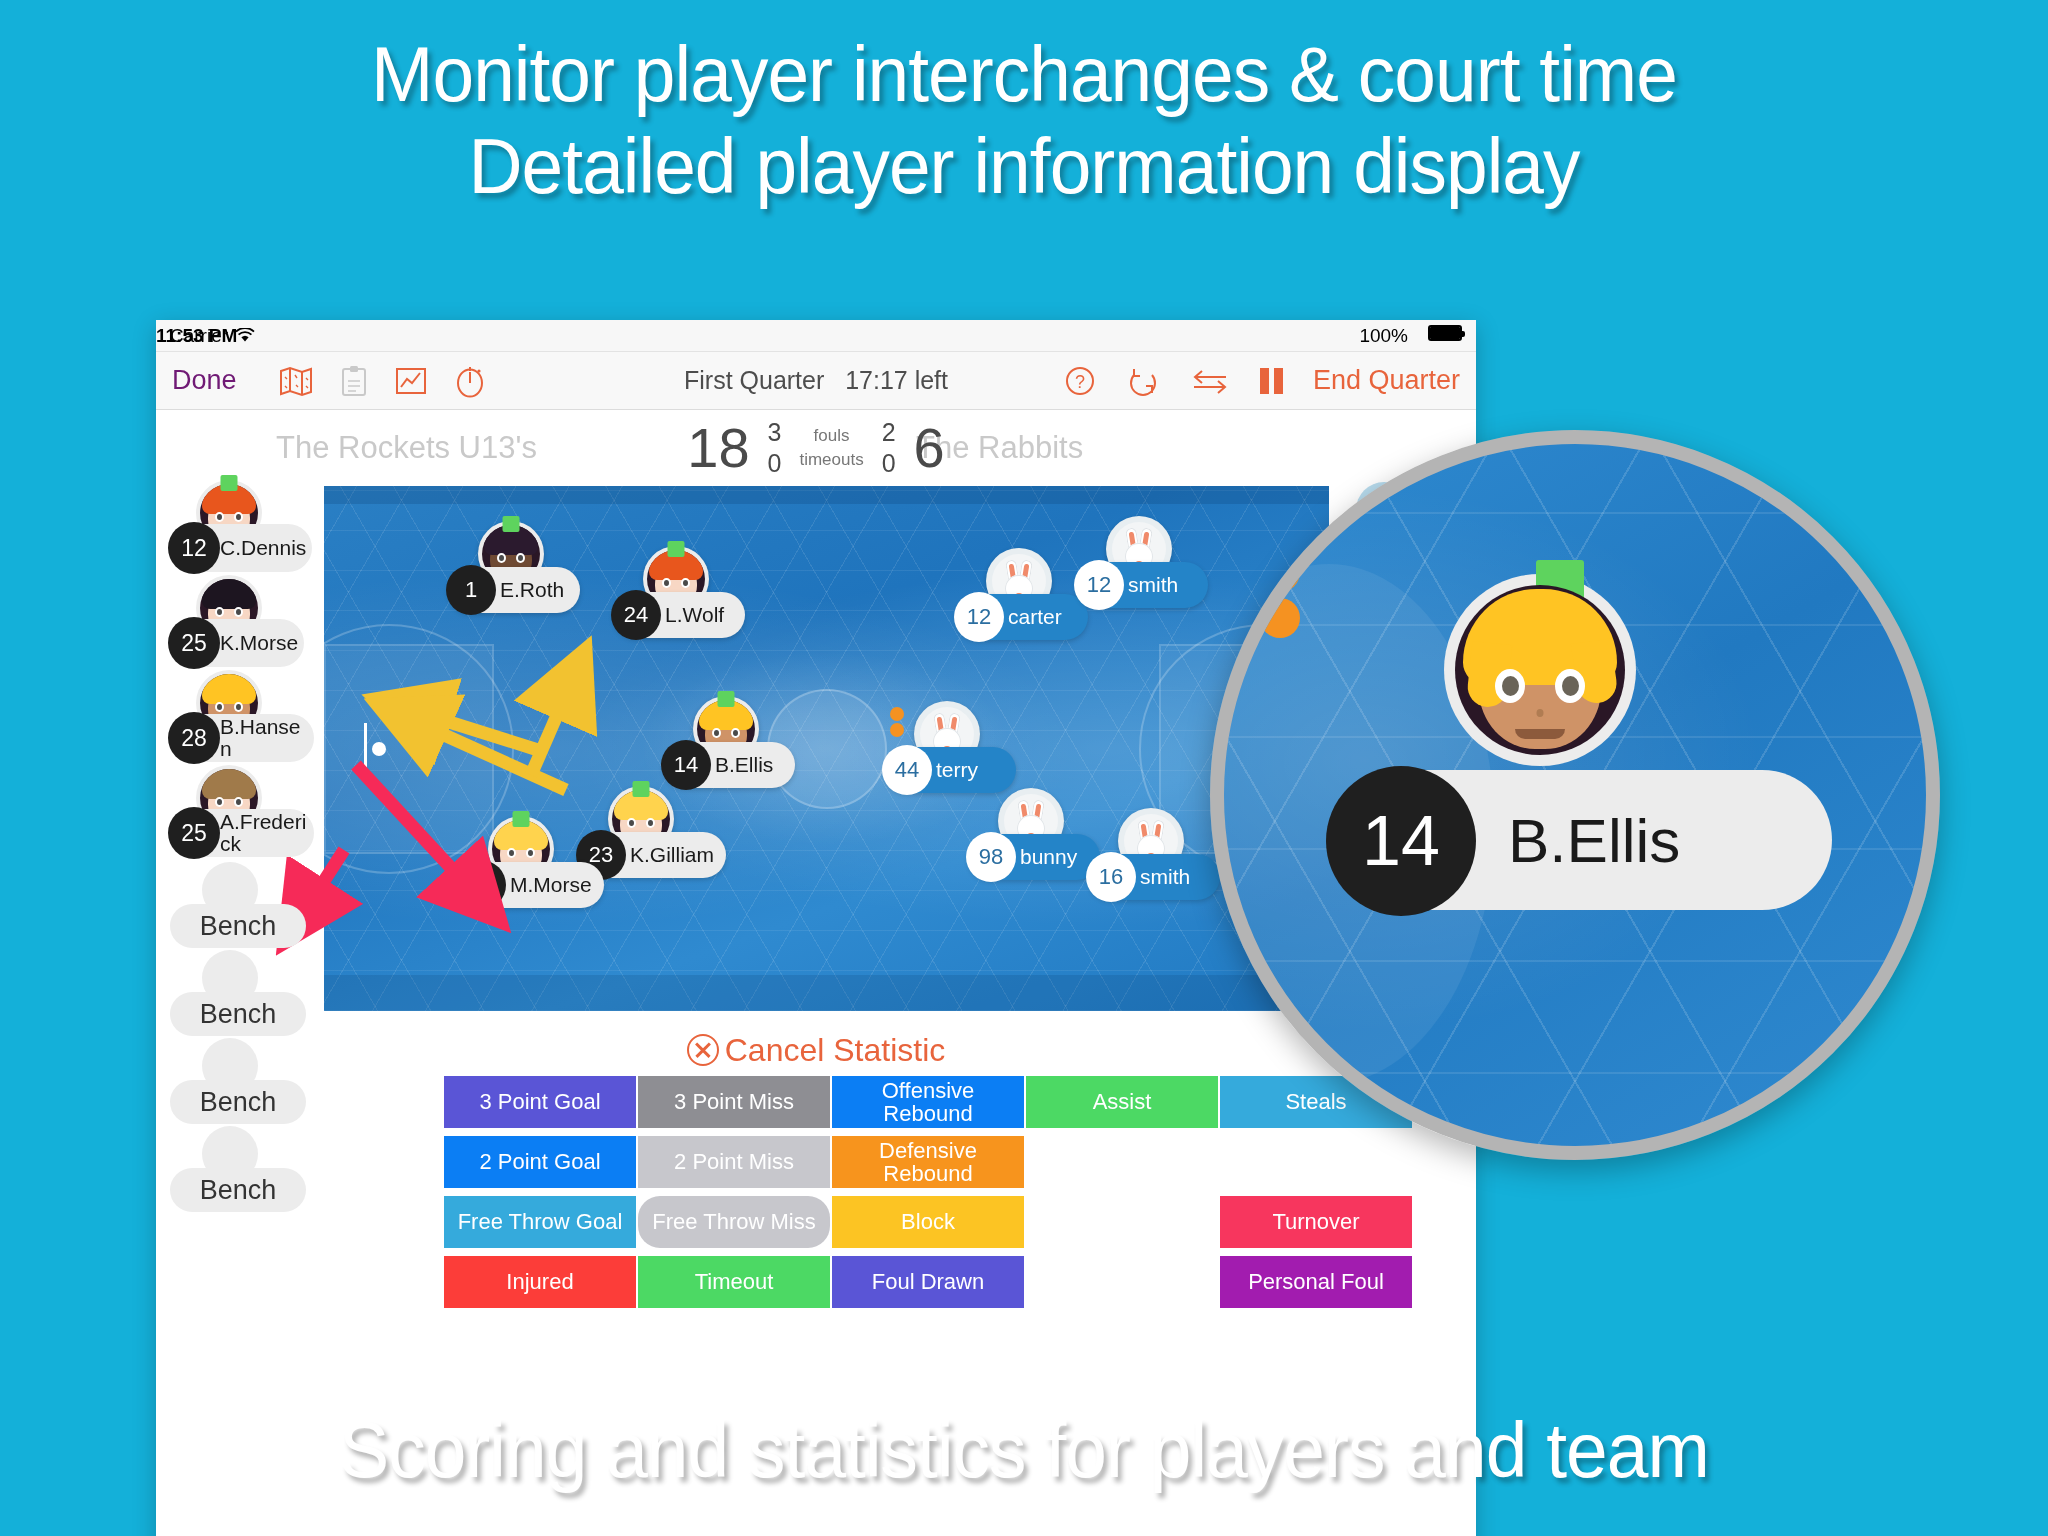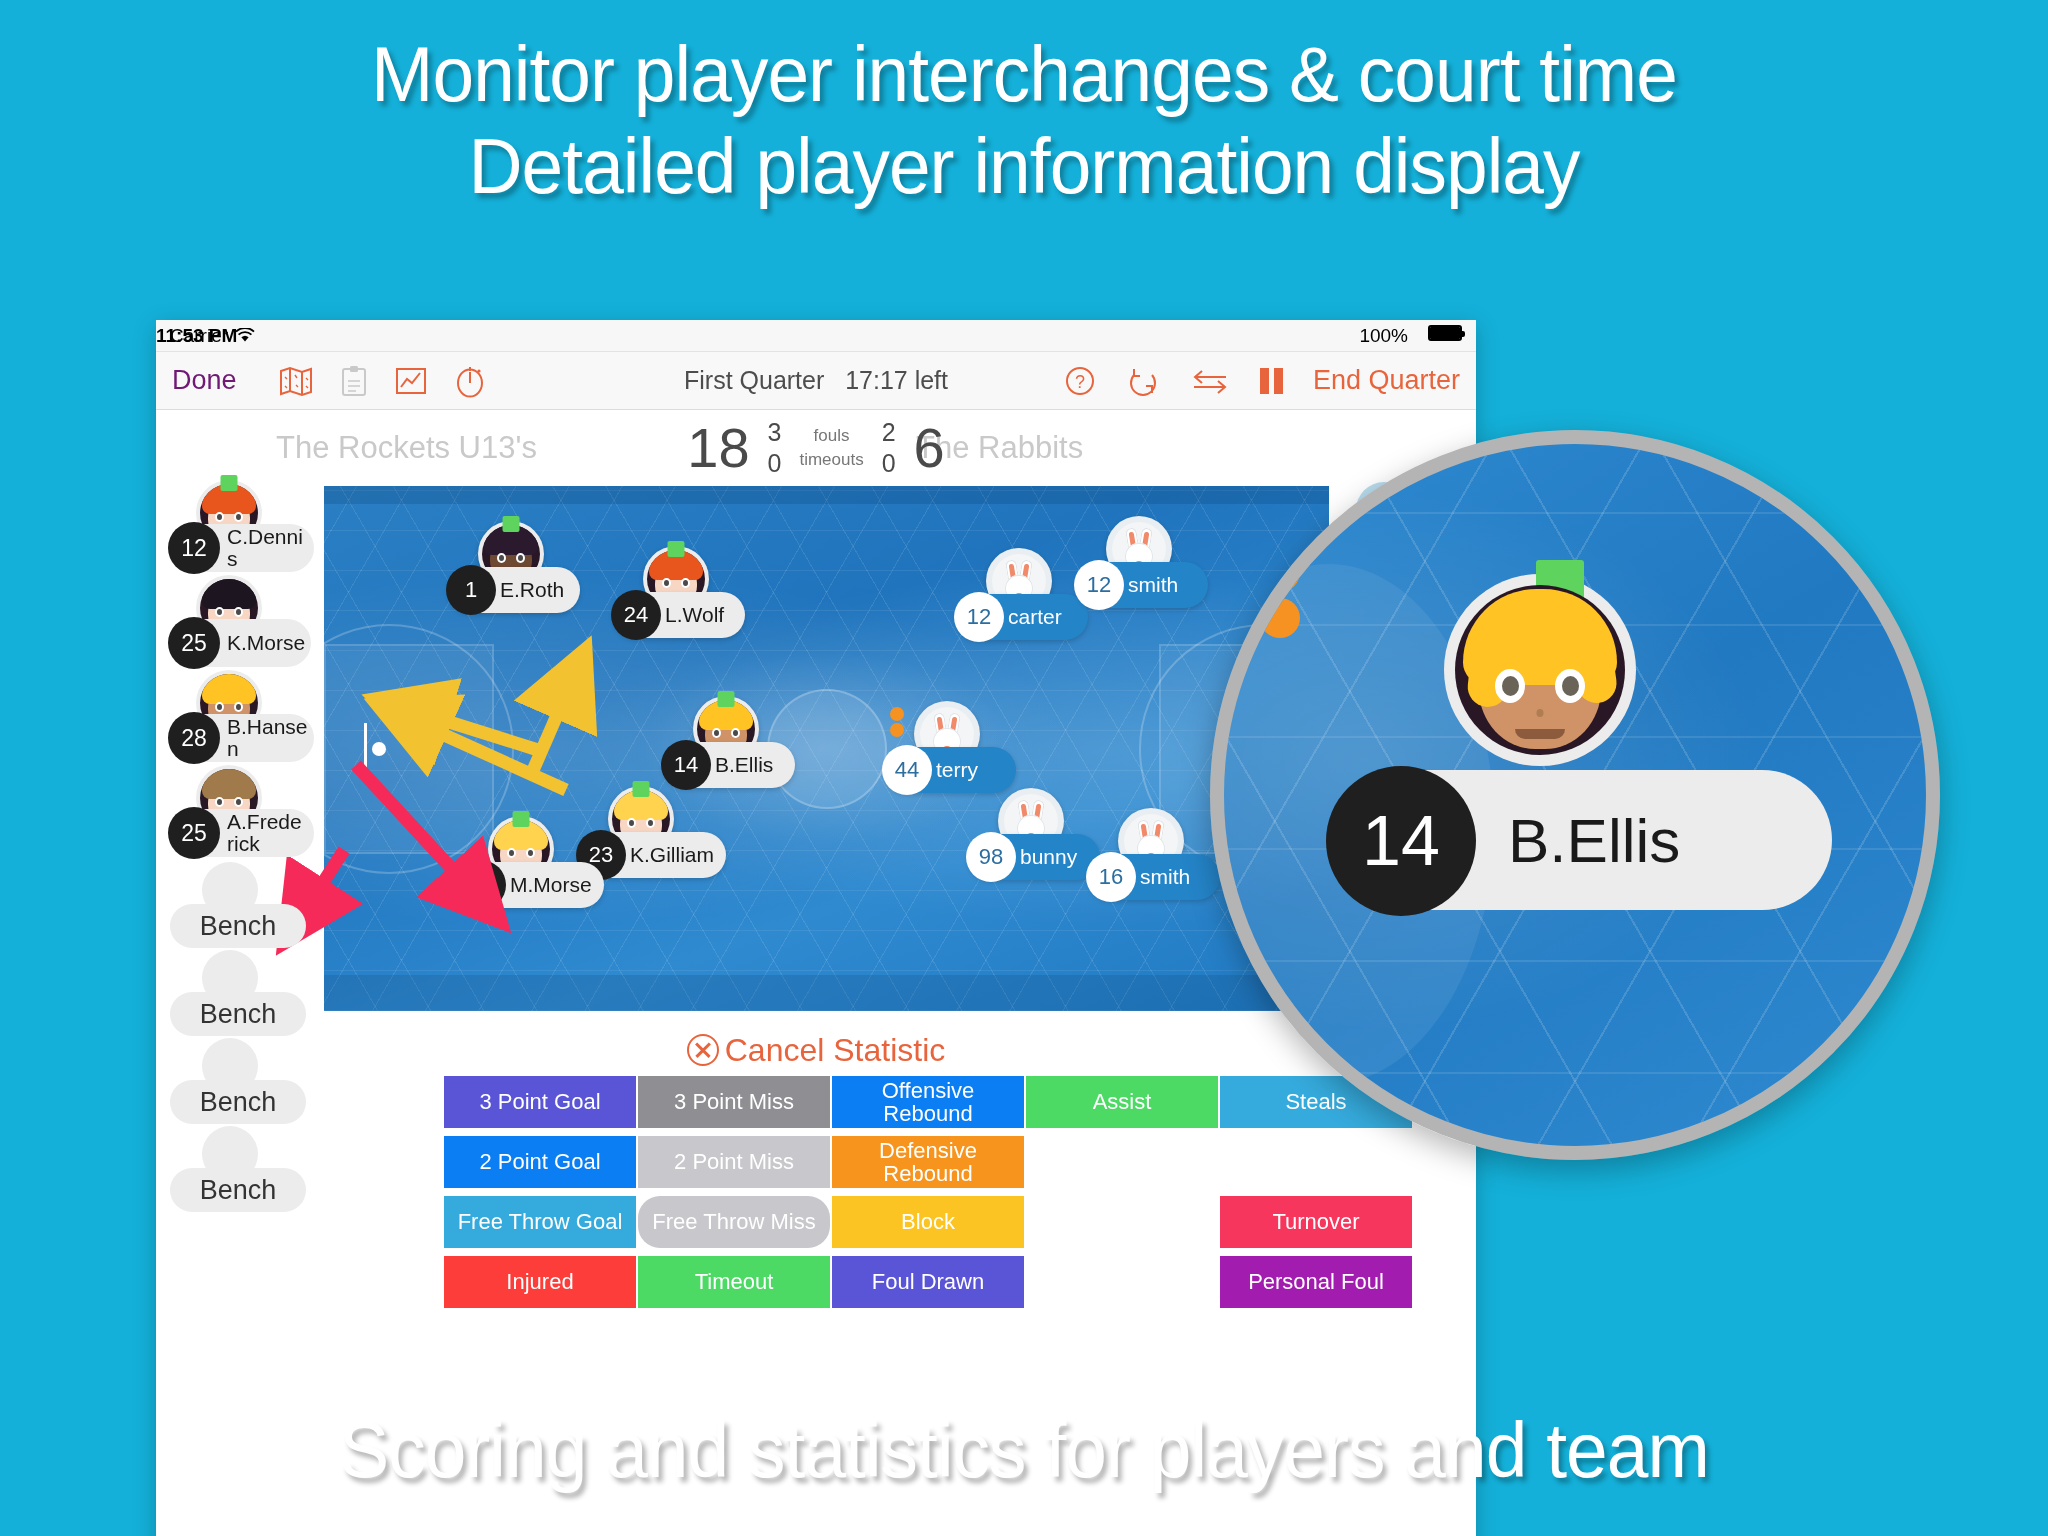--- a/index.html
+++ b/index.html
@@ -135,21 +135,21 @@
     background:#ececec; border-radius:24px;
     display:flex; align-items:center; padding-left:50px; padding-right:6px;
   }
   .plyr-num {
     position:absolute; left:-2px; top:-2px;
     width:52px; height:52px; border-radius:50%;
     background:#1f1f1f; color:#fff;
     display:flex; align-items:center; justify-content:center;
     font-size:23px;
   }
-  .plyr-name { font-size:21px; color:#1a1a1a; line-height:1.05; word-break:break-word;padding-left:7px; }
+  .plyr-name { font-size:21px; color:#1a1a1a; line-height:1.05; word-break:break-word; }
 
   
   .bench-card { position:relative; height:88px; }
   .bench-head { position:absolute; left:38px; top:2px; width:56px; height:56px; border-radius:50%; background:#ececec; }
   .bench-body { position:absolute; left:6px; top:44px; width:136px; height:44px; border-radius:22px; background:#ececec;
                 display:flex;align-items:center;justify-content:center;font-size:27px;color:#333;}
   .sidebar.right .bench-head { background:#b8dcee; }
   .sidebar.right .bench-body { background:#b8dcee; color:#ffffff; }
 
   

